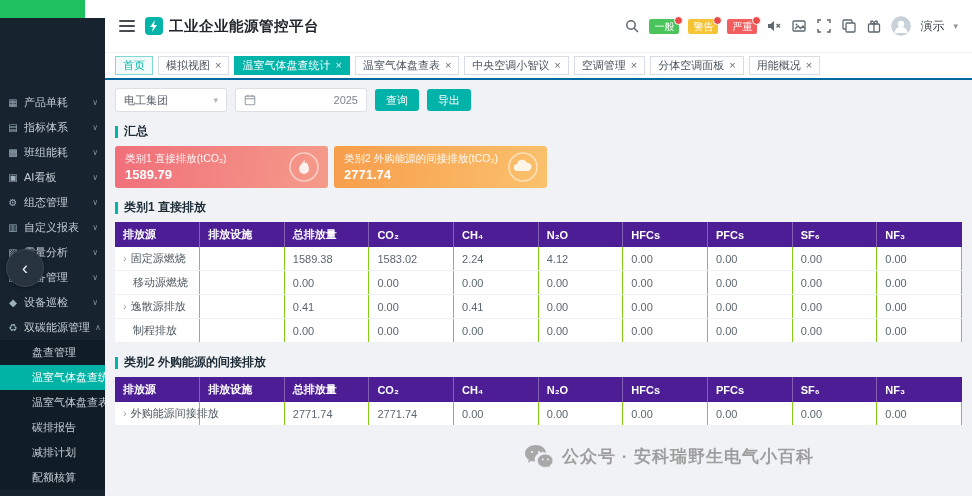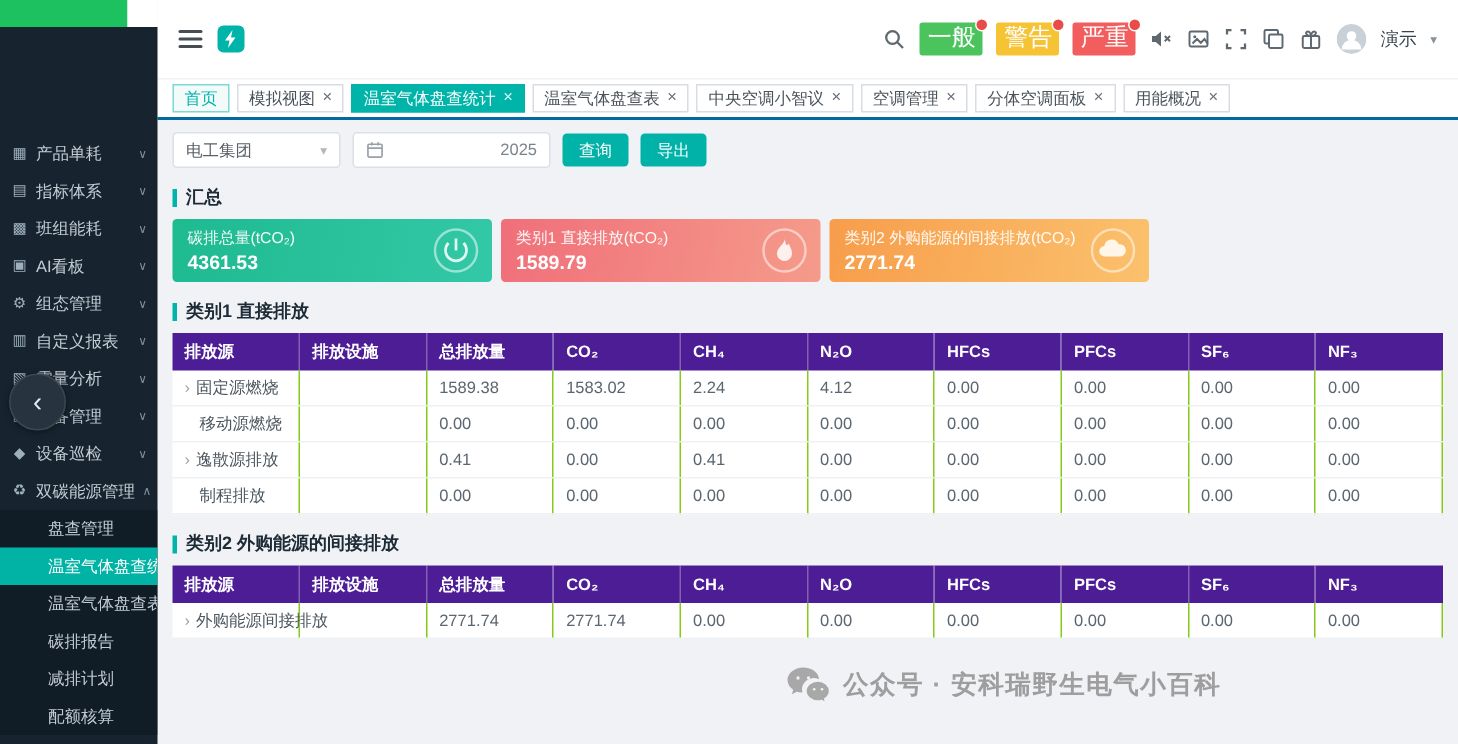--- a/index.html
+++ b/index.html
@@ -21,21 +21,21 @@
   .collapse-btn { position: absolute; left: 6px; top: 249px; width: 38px; height: 38px; border-radius: 50%; background: #27343f; border: 1px solid #3a4854; color: #e8edf2; display: flex; align-items: center; justify-content: center; font-size: 18px; z-index: 6; cursor: pointer; box-shadow: 0 1px 4px rgba(0,0,0,.45); }
 
   
   .header { position: absolute; left: 105px; top: 0; width: 867px; height: 52px; background: #fff; display: flex; align-items: center; padding: 0 14px; z-index: 1; }
   .hamburger { width: 16px; height: 12px; display: flex; flex-direction: column; justify-content: space-between; cursor: pointer; margin-right: 10px; }
   .hamburger i { display: block; height: 2px; background: #454c52; border-radius: 1px; }
   .logo { width: 18px; height: 18px; border-radius: 4px; background: #00b4aa; display: flex; align-items: center; justify-content: center; margin-right: 6px; }
   .title { font-size: 14.5px; font-weight: bold; color: #20262c; letter-spacing: .5px; }
   .h-right { margin-left: auto; display: flex; align-items: center; gap: 9px; }
   .hicon { width: 16px; height: 16px; color: #5d6870; cursor: pointer; flex: 0 0 16px; }
-  .badge { position: relative; font-size: 16px; color: #fff; padding: 2px 5px; border-radius: 2px; line-height: 1.1; cursor: pointer; }
+  .badge { position: relative; font-size: 10px; color: #fff; padding: 2px 5px; border-radius: 2px; line-height: 1.1; cursor: pointer; }
   .badge.green { background: #4cc45e; }
   .badge.yellow { background: #f5c334; }
   .badge.red { background: #f25e5e; }
   .badge::after { content: ""; position: absolute; top: -3px; right: -4px; width: 7px; height: 7px; border-radius: 50%; background: #e94b4b; border: 1px solid #fff; }
   .avatar { width: 20px; height: 20px; border-radius: 50%; overflow: hidden; flex: 0 0 20px; }
   .uname { font-size: 12px; color: #39424a; cursor: pointer; }
   .caret { font-size: 9px; color: #8a939b; }
 
   
   .tabbar { position: absolute; left: 105px; top: 52px; width: 867px; height: 28px; background: #fff; border-top: 1px solid #f2f2f2; border-bottom: 2px solid #0369a1; display: flex; align-items: center; gap: 5px; padding: 0 10px; z-index: 1; }
@@ -165,20 +165,21 @@
     <div class="hamburger">
         <i></i>
         <i></i>
         <i></i>
       </div>
     <div class="logo">
       <svg width="12" height="12" viewBox="0 0 12 12">
           <path d="M7 0L2 7h3l-1 5 5-7H6z" fill="#fff"></path>
         </svg>
     </div>
+    <div class="title">工业企业能源管控平台</div>
     <div class="h-right">
       <svg class="hicon" viewBox="0 0 16 16" fill="none" stroke="currentColor" stroke-width="1.5">
           <circle cx="7" cy="7" r="4.2"></circle>
           <line x1="10.2" y1="10.2" x2="14" y2="14"></line>
         </svg>
       <span class="badge green">一般</span>
       <span class="badge yellow">警告</span>
       <span class="badge red">严重</span>
       <svg class="hicon" viewBox="0 0 16 16">
           <path d="M2 6h2.5L8 3v10L4.5 10H2z" fill="currentColor"></path>
@@ -268,29 +269,20 @@
       </div>
       <button class="btn">查询</button>
       <button class="btn">导出</button>
     </div>
 
     <div class="sec">
       <span>汇总</span>
     </div>
 
     <div class="cards">
-      <div class="card teal">
-        <div class="t">碳排总量(tCO₂)</div>
-        <div class="v">4361.53</div>
-        <svg class="ic" viewBox="0 0 32 32" fill="none">
-            <circle cx="16" cy="16" r="14" stroke="rgba(255,255,255,.55)" stroke-width="1.6"></circle>
-            <path d="M16 8v8" stroke="rgba(255,255,255,.9)" stroke-width="1.8"></path>
-            <path d="M11 11a7 7 0 1 0 10 0" stroke="rgba(255,255,255,.9)" stroke-width="1.8"></path>
-          </svg>
-      </div>
       <div class="card red">
         <div class="t">类别1 直接排放(tCO₂)</div>
         <div class="v">1589.79</div>
         <svg class="ic" viewBox="0 0 32 32">
             <circle cx="16" cy="16" r="14" fill="none" stroke="rgba(255,255,255,.55)" stroke-width="1.6"></circle>
             <path d="M16 7c1.5 4-5 6.5-5 11a5 5 0 0 0 10 0c0-3-1.5-4.5-2-6.5-1.5 1-2 2.5-3-4.5z" fill="rgba(255,255,255,.9)"></path>
           </svg>
       </div>
       <div class="card orange">
         <div class="t">类别2 外购能源的间接排放(tCO₂)</div>

